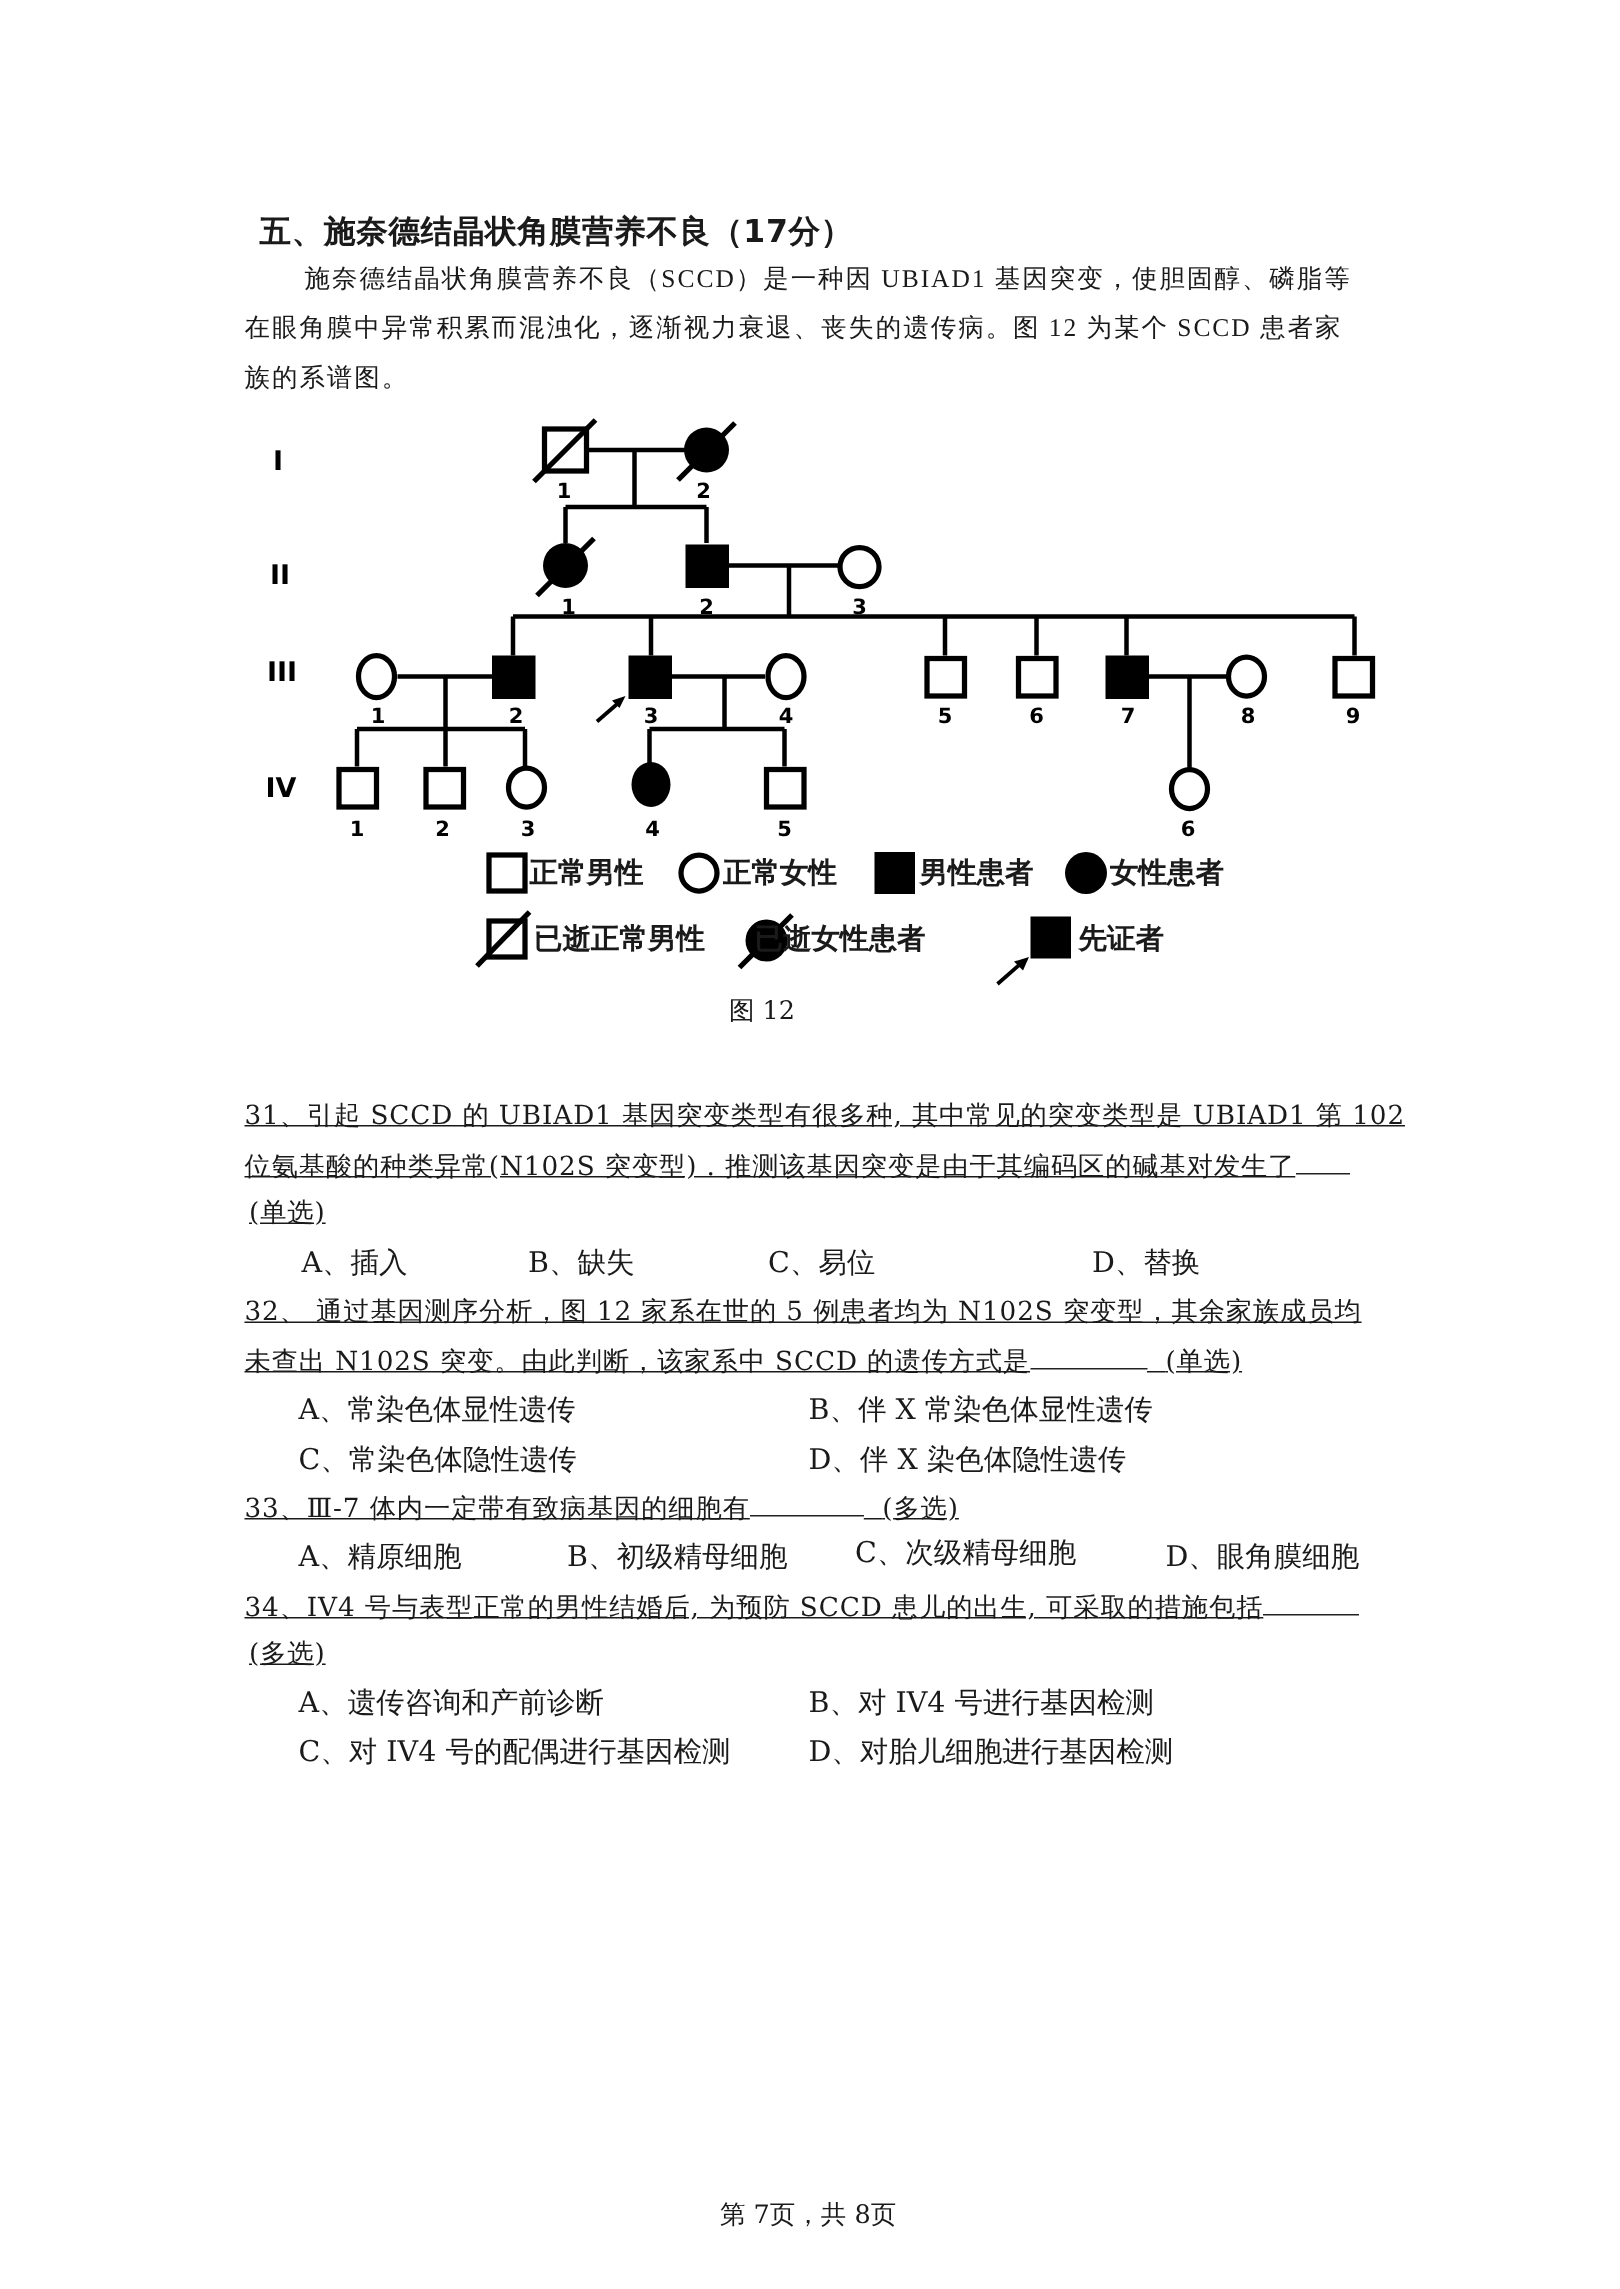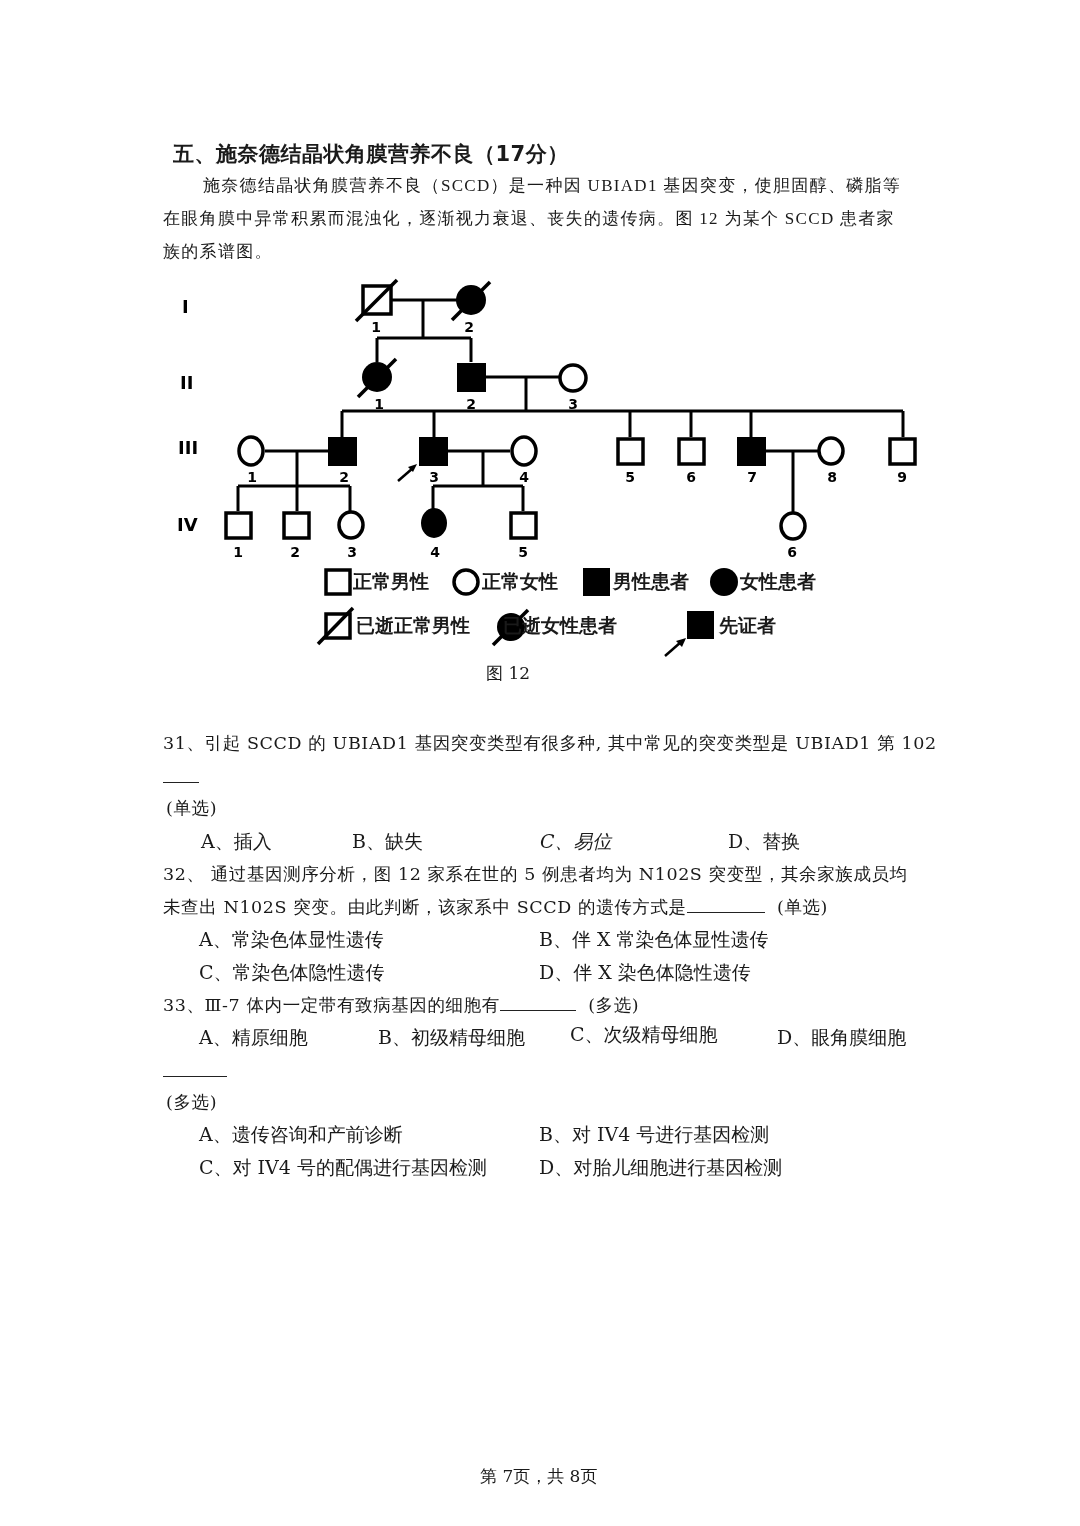--- a/index.html
+++ b/index.html
@@ -1,21 +1,21 @@
 <!DOCTYPE html>
 <html><head>
 <meta charset="utf-8">
 <style>
   html, body { margin: 0; padding: 0; background: #ffffff; }
   body { width: 1080px; height: 1526px; position: relative; overflow: hidden;
          font-family: "DejaVu Serif", "Liberation Serif", serif; color: #1a1a1a; }
   .abs { position: absolute; white-space: nowrap; }
   .title { left: 163px; top: 140px; font-size: 21px; font-weight: bold; font-family: "DejaVu Sans", "Liberation Sans", sans-serif; letter-spacing: 0.5px; margin-left: 10px; }
   .para { font-size: 17px; letter-spacing: 1.3px; font-family: Liberation Serif, serif; }
-  .q { font-size: 17.5px; letter-spacing: 0.6px; }
+  .q { font-size: 17.5px; letter-spacing: 0.6px; text-decoration: underline; }
   .opt { font-size: 19px; }
   .blank { display: inline-block; border-bottom: 1.5px solid #222; height: 18px; vertical-align: baseline; }
   svg text { font-family: "DejaVu Sans", "Liberation Sans", sans-serif; }
   .legend-text { font-size: 19px; font-weight: bold; font-family: "DejaVu Sans", "Liberation Sans", sans-serif; }
   .fig-cap { left: 486px; top: 662px; font-size: 17px; }
   .footer { left: 480px; top: 1465px; font-size: 17px; }
 </style>
 </head>
 <body>
 
@@ -154,47 +154,47 @@
 <div class="abs legend-text" style="left:613px; top:569px;">男性患者</div>
 <div class="abs legend-text" style="left:740px; top:569px;">女性患者</div>
 <div class="abs legend-text" style="left:356px; top:613px;">已逝正常男性</div>
 <div class="abs legend-text" style="left:503px; top:613px;">已逝女性患者</div>
 <div class="abs legend-text" style="left:719px; top:613px;">先证者</div>
 
 <div class="abs fig-cap">图 12</div>
 
 <div class="abs q" style="left:163px; top:731px;">31、引起 SCCD 的 UBIAD1 基因突变类型有很多种, 其中常见的突变类型是 UBIAD1 第 102</div>
 <div class="abs q" style="left:163px; top:764px;">
-  <span class="blank" style="width:36px;"></span>
+  <span>位氨基酸的种类异常(N102S 突变型) . 推测该基因突变是由于其编码区的碱基对发生了</span><span class="blank" style="width:36px;"></span>
 </div>
 <div class="abs q" style="left:166px; top:796px;">(单选)</div>
 <div class="abs opt" style="left:201px; top:829px;">A、插入</div>
 <div class="abs opt" style="left:352px; top:829px;">B、缺失</div>
-<div class="abs opt" style="left:540px; top:829px;font-style:italic;">C、易位</div>
+<div class="abs opt" style="left:512px; top:829px;">C、易位</div>
 <div class="abs opt" style="left:728px; top:829px;">D、替换</div>
 
 <div class="abs q" style="left:163px; top:862px;">32、  通过基因测序分析，图 12 家系在世的 5 例患者均为 N102S 突变型，其余家族成员均</div>
 <div class="abs q" style="left:163px; top:894px;">
   <span>未查出 N102S 突变。由此判断，该家系中 SCCD 的遗传方式是</span><span class="blank" style="width:78px;"></span>&nbsp;&nbsp;<span>(单选)</span>
 </div>
 <div class="abs opt" style="left:199px; top:927px;">A、常染色体显性遗传</div>
 <div class="abs opt" style="left:539px; top:927px;">B、伴 X 常染色体显性遗传</div>
 <div class="abs opt" style="left:199px; top:960px;">C、常染色体隐性遗传</div>
 <div class="abs opt" style="left:539px; top:960px;">D、伴 X 染色体隐性遗传</div>
 
 <div class="abs q" style="left:163px; top:992px;">
   <span>33、Ⅲ-7 体内一定带有致病基因的细胞有</span><span class="blank" style="width:76px;"></span>&nbsp;&nbsp;<span>(多选)</span>
 </div>
 <div class="abs opt" style="left:199px; top:1025px;">A、精原细胞</div>
 <div class="abs opt" style="left:378px; top:1025px;">B、初级精母细胞</div>
 <div class="abs opt" style="left:570px; top:1022px;">C、次级精母细胞</div>
 <div class="abs opt" style="left:764px; top:1025px;margin-left:13px;">D、眼角膜细胞</div>
 
 <div class="abs q" style="left:163px; top:1058px;">
-  <span class="blank" style="width:64px;"></span>
+  <span>34、IV4 号与表型正常的男性结婚后, 为预防 SCCD 患儿的出生, 可采取的措施包括</span><span class="blank" style="width:64px;"></span>
 </div>
 <div class="abs q" style="left:166px; top:1090px;">(多选)</div>
 <div class="abs opt" style="left:199px; top:1122px;">A、遗传咨询和产前诊断</div>
 <div class="abs opt" style="left:539px; top:1122px;">B、对 IV4 号进行基因检测</div>
 <div class="abs opt" style="left:199px; top:1155px;">C、对 IV4 号的配偶进行基因检测</div>
 <div class="abs opt" style="left:539px; top:1155px;">D、对胎儿细胞进行基因检测</div>
 
 <div class="abs footer">第 7页，共 8页</div>
 
 </body></html>

